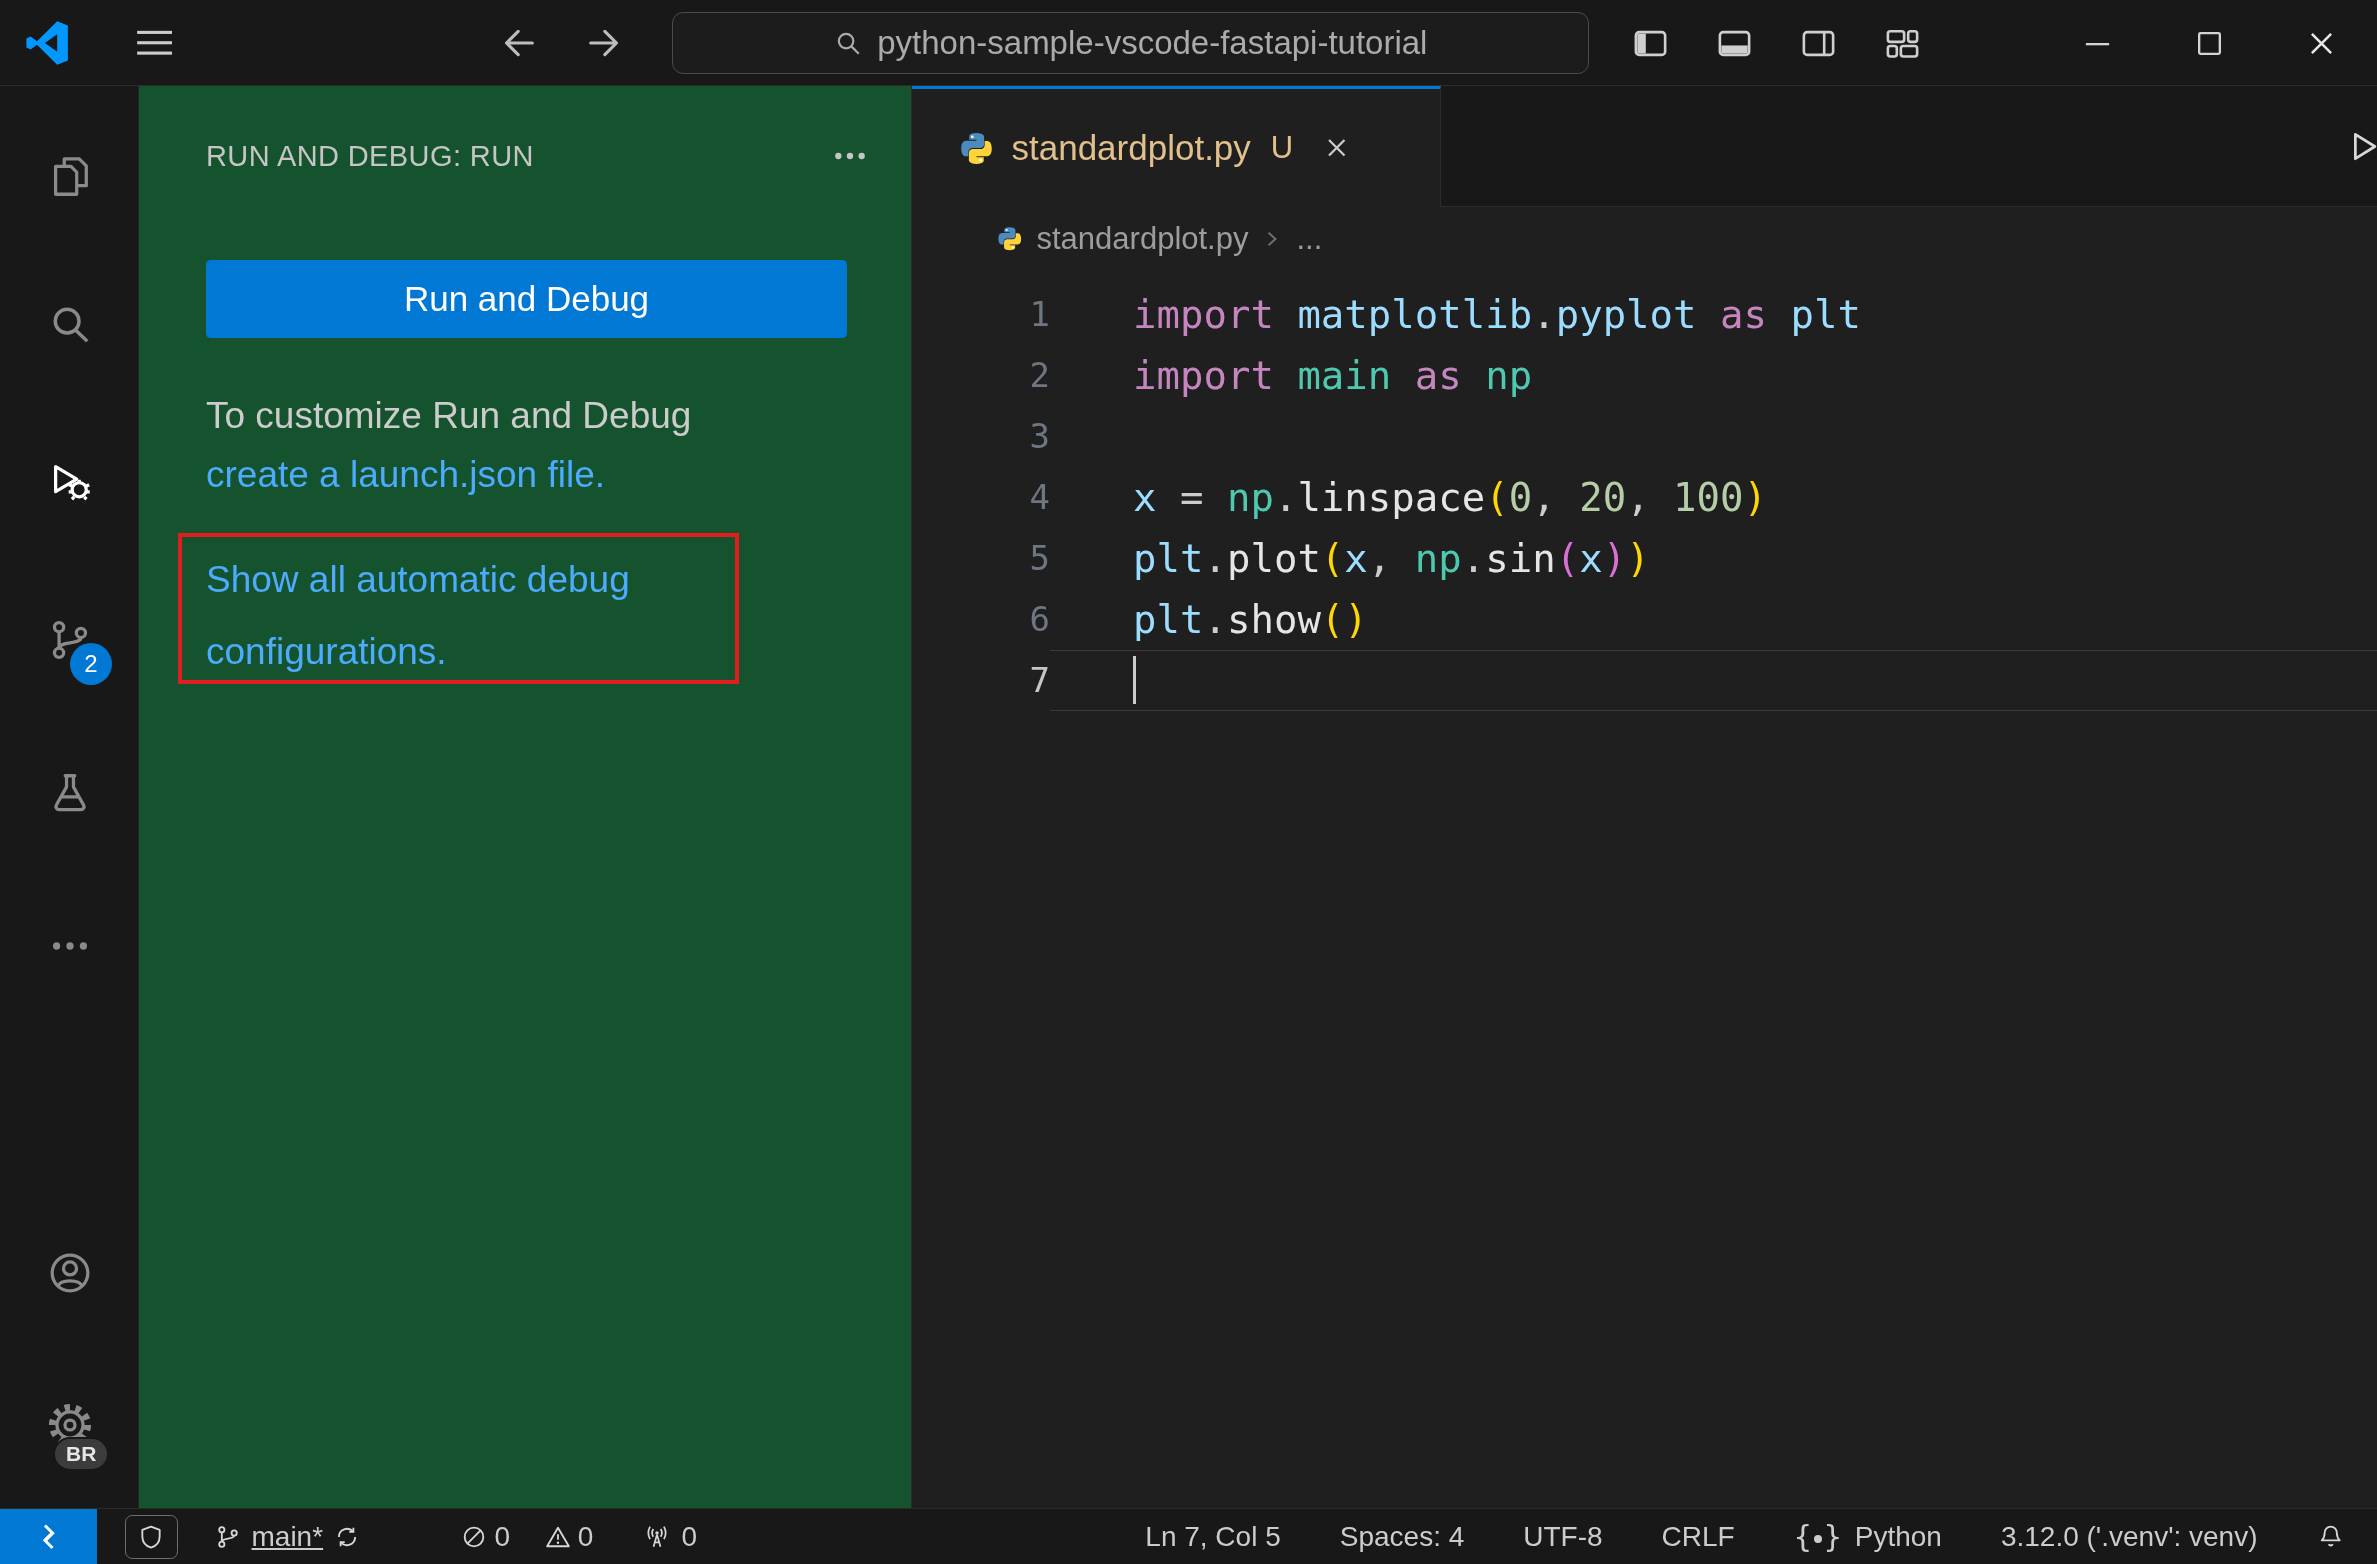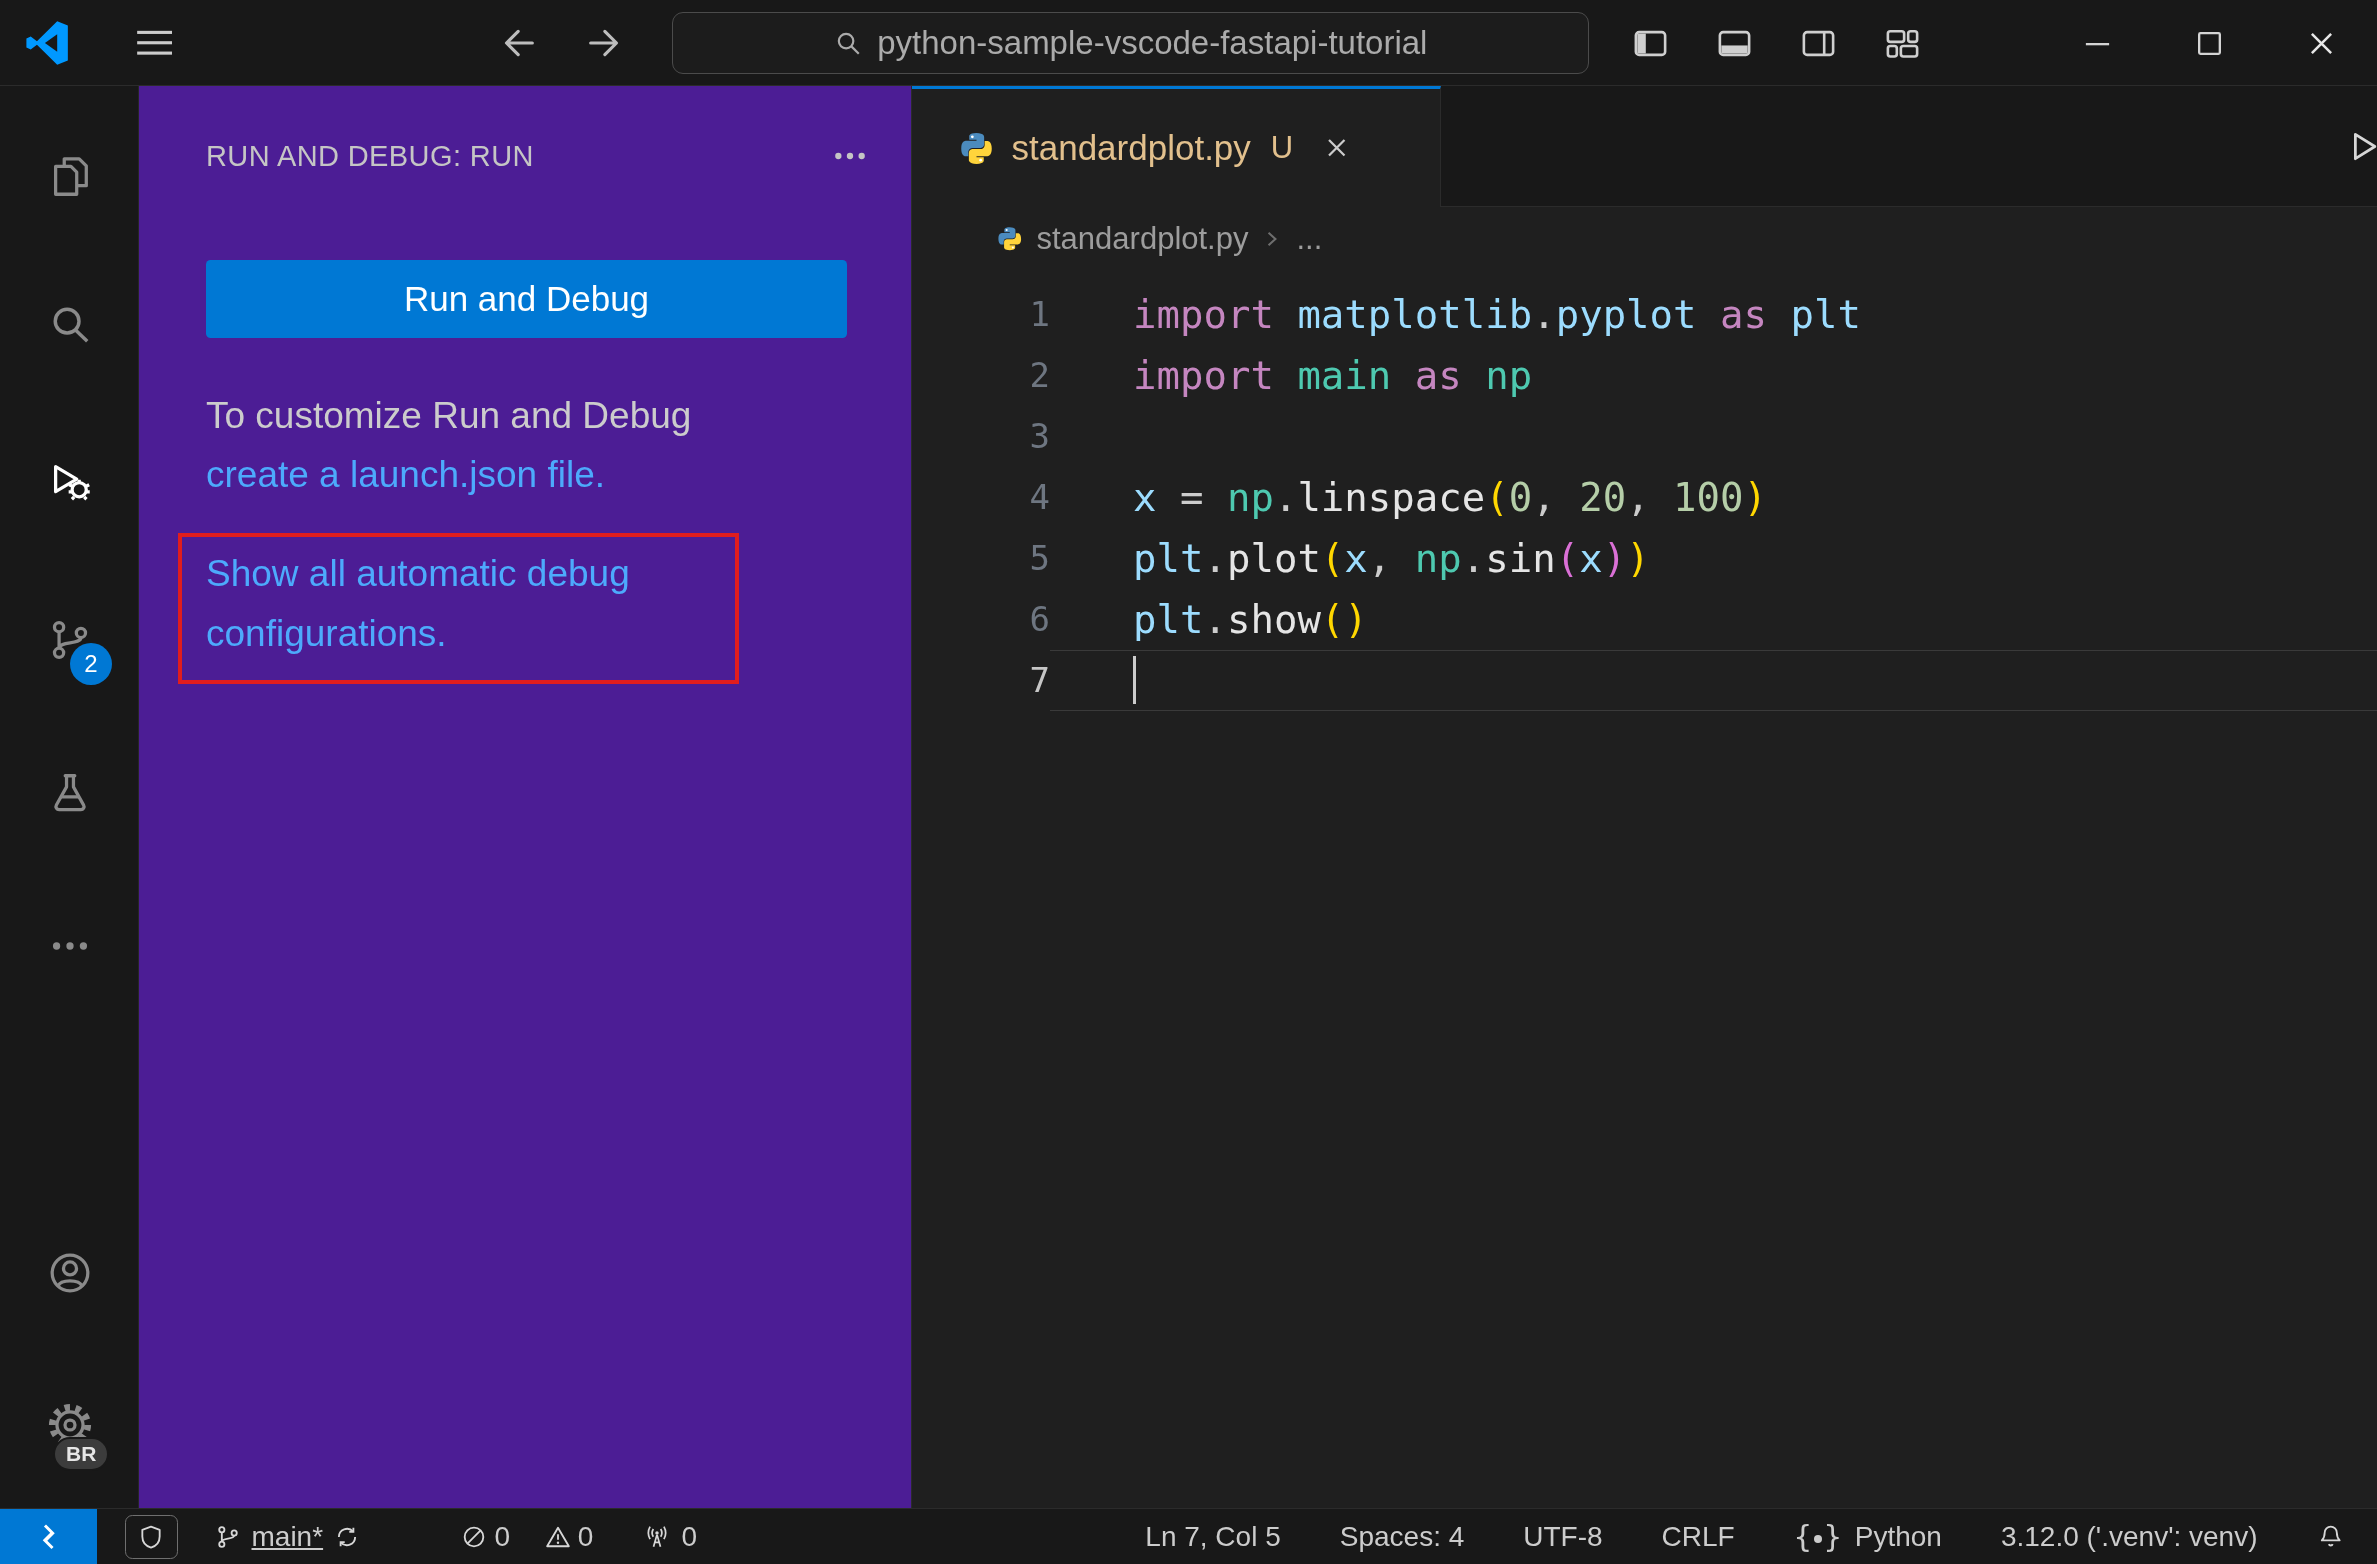--- a/index.html
+++ b/index.html
@@ -24,30 +24,30 @@
 
   
   .activitybar{position:absolute;left:0;top:86px;width:139px;height:1422px;background:#181818;border-right:0.9px solid #262626;box-sizing:border-box;}
   .ab-item{position:absolute;left:47px;width:46px;height:46px;display:flex;align-items:center;justify-content:center;}
   .scm-badge{position:absolute;left:70px;top:557px;width:42px;height:42px;border-radius:50%;background:#0078d4;color:#ffffff;
     font-size:24px;display:flex;align-items:center;justify-content:center;}
   .profile-badge{position:absolute;left:53px;top:1351px;padding:2.8px 11px;border-radius:916px;background:#3c3c3c;border:2.8px solid #181818;
     color:#e6e6e6;font-size:21px;font-weight:bold;}
 
   
-  .sidebar{position:absolute;left:139px;top:86px;width:772px;height:1422px;background:#4c1d95;box-sizing:border-box;}
+  .sidebar{position:absolute;left:139px;top:86px;width:772px;height:1422px;background:#14532d;box-sizing:border-box;}
   .sb-header{position:absolute;left:67px;right:40px;top:38px;height:64px;display:flex;align-items:center;justify-content:space-between;}
   .sb-title{font-size:29px;color:#c5c5c5;letter-spacing:0.4px;white-space:nowrap;}
   .sb-more{width:42px;height:42px;display:flex;align-items:center;justify-content:center;}
   .run-btn{position:absolute;left:67px;top:174px;width:641px;height:78px;background:#0078d4;border-radius:4.6px;
     color:#ffffff;font-size:35px;display:flex;align-items:center;justify-content:center;}
   .sb-para{position:absolute;left:67px;top:300px;width:587px;font-size:37px;line-height:59px;color:#cccccc;}
   .sb-link{color:#4daafc;}
   .red-box{position:absolute;left:39px;top:447px;width:561px;height:151px;border:4.6px solid #e11d1d;box-sizing:border-box;}
-  .auto-link{position:absolute;left:67px;top:458px;width:449px;font-size:37px;line-height:60px;color:#4daafc;}
+  .auto-link{position:absolute;left:67px;top:458px;width:449px;font-size:37px;line-height:72px;color:#4daafc;}
 
   
   .editor{position:absolute;left:911px;top:86px;width:1762px;height:1422px;background:#1f1f1f;border-left:0.9px solid #2b2b2b;box-sizing:border-box;}
   .tabstrip{display:flex;height:121px;background:#181818;}
   .tab{width:529px;height:121px;box-sizing:border-box;background:#1f1f1f;border-top:3.7px solid #0078d4;border-right:0.9px solid #2b2b2b;
     display:flex;align-items:center;}
   .tab .pyico{margin-left:46px;}
   .tab-label{margin-left:16.5px;font-size:35px;color:#e2c08d;}
   .tab-dirty{margin-left:20px;font-size:31px;color:#e2c08d;}
   .tab-close{margin-left:24px;width:40px;height:40px;display:flex;align-items:center;justify-content:center;border-radius:7.3px;}

